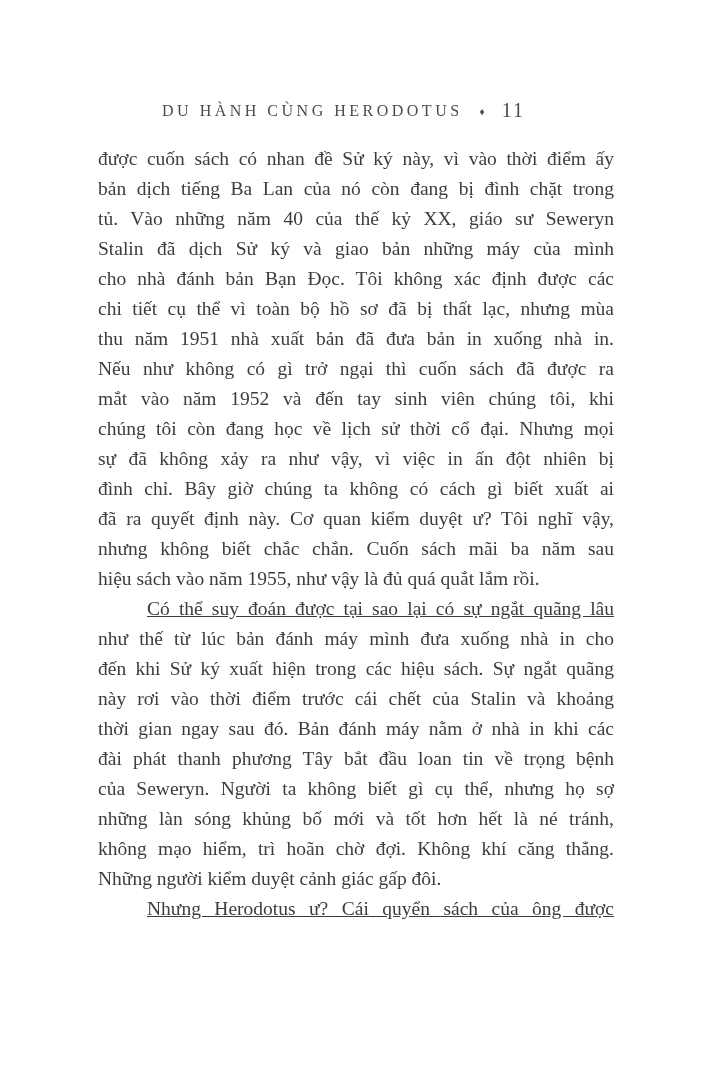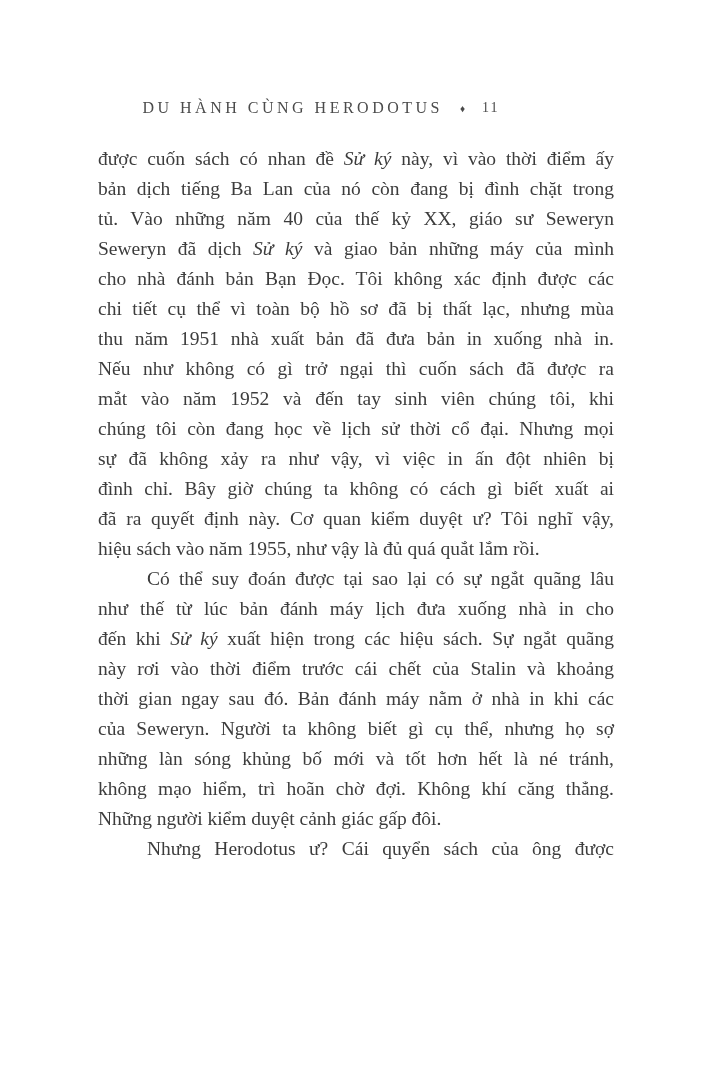--- a/index.html
+++ b/index.html
@@ -3,20 +3,21 @@
 <meta charset="utf-8">
 <style>
   html, body { margin: 0; padding: 0; background: #ffffff; }
   .page {
     position: relative;
     width: 642px;
     height: 1066px;
     background: #ffffff;
     overflow: hidden;
     font-family: "Liberation Serif", "DejaVu Serif", serif;
+    padding-left: 45px;
   }
   .running-header {
     position: absolute;
     top: 99px;
     left: 0;
     width: 100%;
     display: flex;
     justify-content: center;
     align-items: center;
     gap: 17px;
@@ -28,75 +29,77 @@
     white-space: nowrap;
   }
   .rh-sep {
     font-size: 10px;
     line-height: 1;
     position: relative;
     top: 1px;
     color: #4b4b4b;
   }
   .rh-num {
-    font-size: 14px;
+    font-size: 20px;
     letter-spacing: 2px;
   }
   .body-text {
     position: absolute;
     left: 98px;
     top: 144px;
     width: 516px;
     color: #3c3c3c;
     font-size: 19.5px;
     line-height: 30px;
   }
   .paragraph { margin: 0; }
   .line {
     text-align: justify;
     text-align-last: justify;
     text-justify: inter-word;
     height: 30px;
   }
   .line.para-end { text-align-last: left; }
-  .line.indent { text-indent: 49px; }
-  .it { font-style: italic; }
+  .line.indent { text-indent: 49px; text-decoration: underline; }
+  .it { }
 </style>
 </head>
 <body>
 
 <div class="page">
   <div class="running-header">
     <span class="rh-title">DU HÀNH CÙNG HERODOTUS</span>
     <span class="rh-sep">♦</span>
     <span class="rh-num">11</span>
   </div>
   <div class="body-text" id="body-text">
       <div class="paragraph">
         <div class="line"><span>được cuốn sách có nhan đề </span><span class="it">Sử ký</span><span> này, vì vào thời điểm ấy</span></div>
         <div class="line"><span>bản dịch tiếng Ba Lan của nó còn đang bị đình chặt trong</span></div>
         <div class="line"><span>tủ. Vào những năm 40 của thế kỷ XX, giáo sư Seweryn</span></div>
-        <div class="line"><span>Seweryn đã dịch </span><span class="it">Sử ký</span><span> và giao bản những máy của mình</span></div>
+        <div class="line"><span>Stalin đã dịch </span><span class="it">Sử ký</span><span> và giao bản những máy của mình</span></div>
         <div class="line"><span>cho nhà đánh bản Bạn Đọc. Tôi không xác định được các</span></div>
         <div class="line"><span>chi tiết cụ thể vì toàn bộ hồ sơ đã bị thất lạc, nhưng mùa</span></div>
         <div class="line"><span>thu năm 1951 nhà xuất bản đã đưa bản in xuống nhà in.</span></div>
         <div class="line"><span>Nếu như không có gì trở ngại thì cuốn sách đã được ra</span></div>
         <div class="line"><span>mắt vào năm 1952 và đến tay sinh viên chúng tôi, khi</span></div>
         <div class="line"><span>chúng tôi còn đang học về lịch sử thời cổ đại. Nhưng mọi</span></div>
         <div class="line"><span>sự đã không xảy ra như vậy, vì việc in ấn đột nhiên bị</span></div>
         <div class="line"><span>đình chỉ. Bây giờ chúng ta không có cách gì biết xuất ai</span></div>
         <div class="line"><span>đã ra quyết định này. Cơ quan kiểm duyệt ư? Tôi nghĩ vậy,</span></div>
+        <div class="line"><span>nhưng không biết chắc chắn. Cuốn sách mãi ba năm sau</span></div>
         <div class="line para-end"><span>hiệu sách vào năm 1955, như vậy là đủ quá quắt lắm rồi.</span></div>
       </div>
       <div class="paragraph">
         <div class="line indent"><span>Có thể suy đoán được tại sao lại có sự ngắt quãng lâu</span></div>
-        <div class="line"><span>như thế từ lúc bản đánh máy lịch đưa xuống nhà in cho</span></div>
+        <div class="line"><span>như thế từ lúc bản đánh máy mình đưa xuống nhà in cho</span></div>
         <div class="line"><span>đến khi </span><span class="it">Sử ký</span><span> xuất hiện trong các hiệu sách. Sự ngắt quãng</span></div>
         <div class="line"><span>này rơi vào thời điểm trước cái chết của Stalin và khoảng</span></div>
         <div class="line"><span>thời gian ngay sau đó. Bản đánh máy nằm ở nhà in khi các</span></div>
+        <div class="line"><span>đài phát thanh phương Tây bắt đầu loan tin về trọng bệnh</span></div>
         <div class="line"><span>của Seweryn. Người ta không biết gì cụ thể, nhưng họ sợ</span></div>
         <div class="line"><span>những làn sóng khủng bố mới và tốt hơn hết là né tránh,</span></div>
         <div class="line"><span>không mạo hiểm, trì hoãn chờ đợi. Không khí căng thẳng.</span></div>
         <div class="line para-end"><span>Những người kiểm duyệt cảnh giác gấp đôi.</span></div>
       </div>
       <div class="paragraph">
         <div class="line indent"><span>Nhưng Herodotus ư? Cái quyển sách của ông được</span></div>
       </div>
     </div>
 </div>

